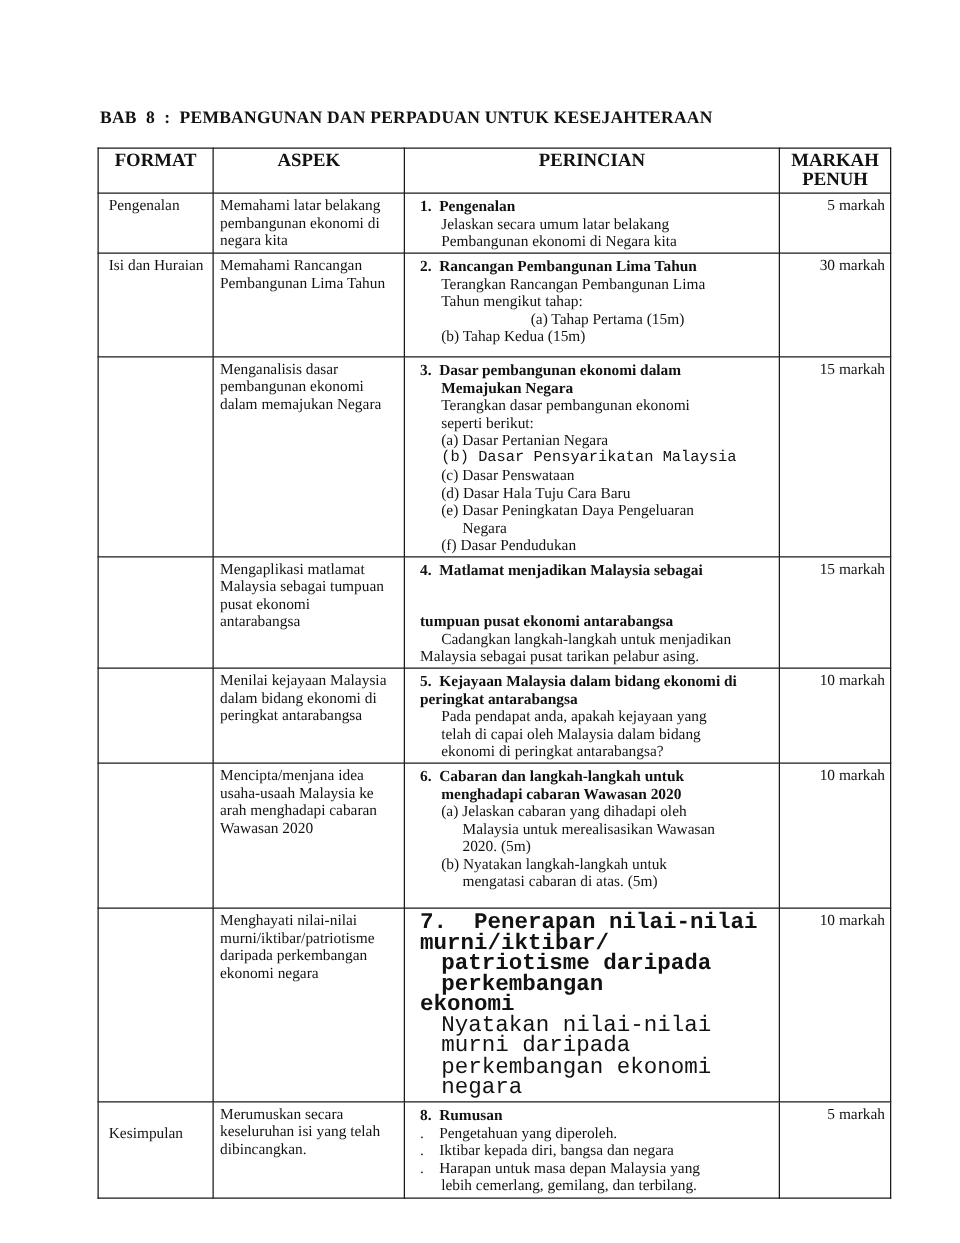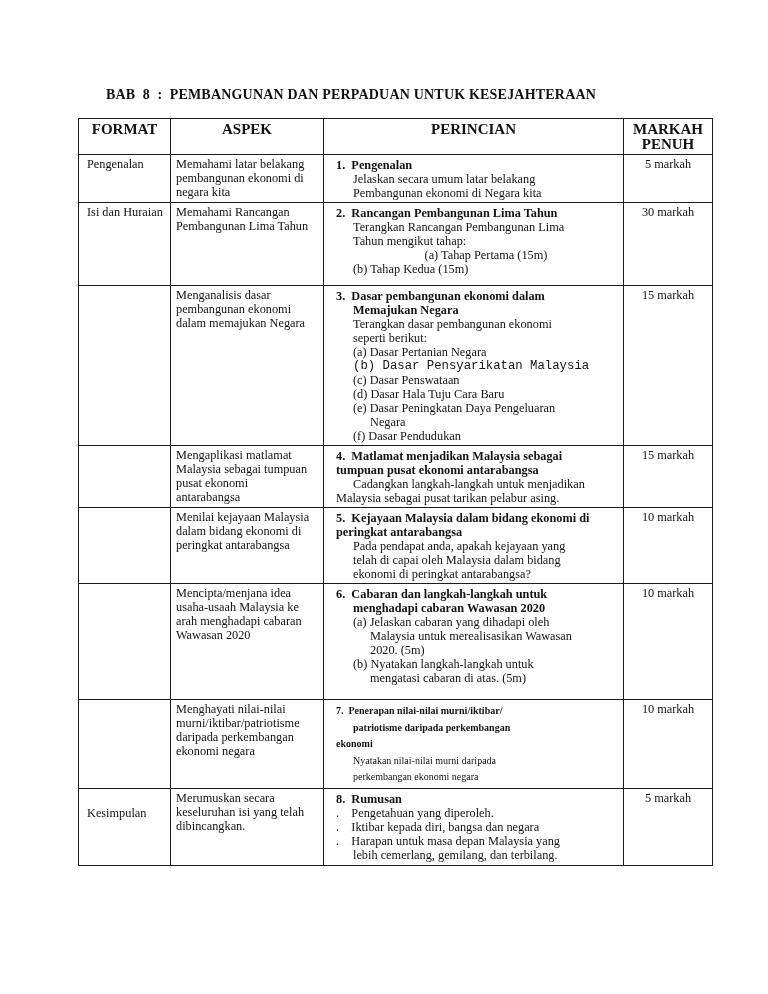--- a/index.html
+++ b/index.html
@@ -11,21 +11,21 @@
     position: relative;
     width: 768px;
     height: 994px;
     background: #ffffff;
     overflow: hidden;
     font-family: "Liberation Serif", serif;
     color: #121212;
   }
   .title {
     position: absolute;
-    left: 106px;
+    left: 80px;
     top: 87px;
     font-size: 14px;
     font-weight: bold;
     white-space: pre;
     letter-spacing: 0.2px;
   }
   table.fmt-table {
     position: absolute;
     left: 78px;
     top: 118px;
@@ -47,25 +47,25 @@
   th {
     text-align: center;
     font-weight: bold;
     font-size: 15px;
     line-height: 15px;
     padding: 3px 2px 2px;
   }
   td.col-format  { padding-left: 8px; }
   td.col-aspek   { padding-left: 5px; padding-right: 8px; }
   td.col-perincian { padding-left: 12px; padding-right: 4px; padding-top: 3px; }
-  td.col-markah  { text-align: center; margin-top: 18px; }
+  td.col-markah  { text-align: right; margin-top: 18px; }
   .line { white-space: pre-wrap; }
   .line.bold { font-weight: bold; }
   
-  tbody tr:nth-child(7) td.col-perincian .line { font-size: 10px; line-height: 16.5px; }
+  tbody tr:nth-child(7) td.col-perincian .line { font-size: 18px; line-height: 16.5px; font-family: Liberation Mono, monospace; }
   
   tbody tr:nth-child(8) td.col-format { padding-top: 17px; }
 </style>
 </head>
 <body>
 
 <div class="page">
   <div class="title">BAB  8  :  PEMBANGUNAN DAN PERPADUAN UNTUK KESEJAHTERAAN</div>
 
   <table class="fmt-table">
@@ -122,21 +122,21 @@
             <div class="line" style="padding-left: 34px;">Negara</div>
             <div class="line" style="padding-left: 17px;">(f) Dasar Pendudukan</div>
           </td>
           <td class="col-markah">15 markah</td>
         </tr>
         <tr style="height: 60px;">
           <td class="col-format"></td>
           <td class="col-aspek">Mengaplikasi matlamat Malaysia sebagai tumpuan pusat ekonomi antarabangsa</td>
           <td class="col-perincian">
             <div class="line bold" style="padding-left: 0px;">4.  Matlamat menjadikan Malaysia sebagai</div>
-            <div class="line bold" style="padding-left: 0px;">tumpuan pusat ekonomi antarabangsa</div>
+            <div class="line bold" style="padding-left: 0px; margin-top: 27px;">tumpuan pusat ekonomi antarabangsa</div>
             <div class="line" style="padding-left: 17px;">Cadangkan langkah-langkah untuk menjadikan</div>
             <div class="line" style="padding-left: 0px;">Malaysia sebagai pusat tarikan pelabur asing.</div>
           </td>
           <td class="col-markah">15 markah</td>
         </tr>
         <tr style="height: 71px;">
           <td class="col-format"></td>
           <td class="col-aspek">Menilai kejayaan Malaysia dalam bidang ekonomi di peringkat antarabangsa</td>
           <td class="col-perincian">
             <div class="line bold" style="padding-left: 0px;">5.  Kejayaan Malaysia dalam bidang ekonomi di</div>

